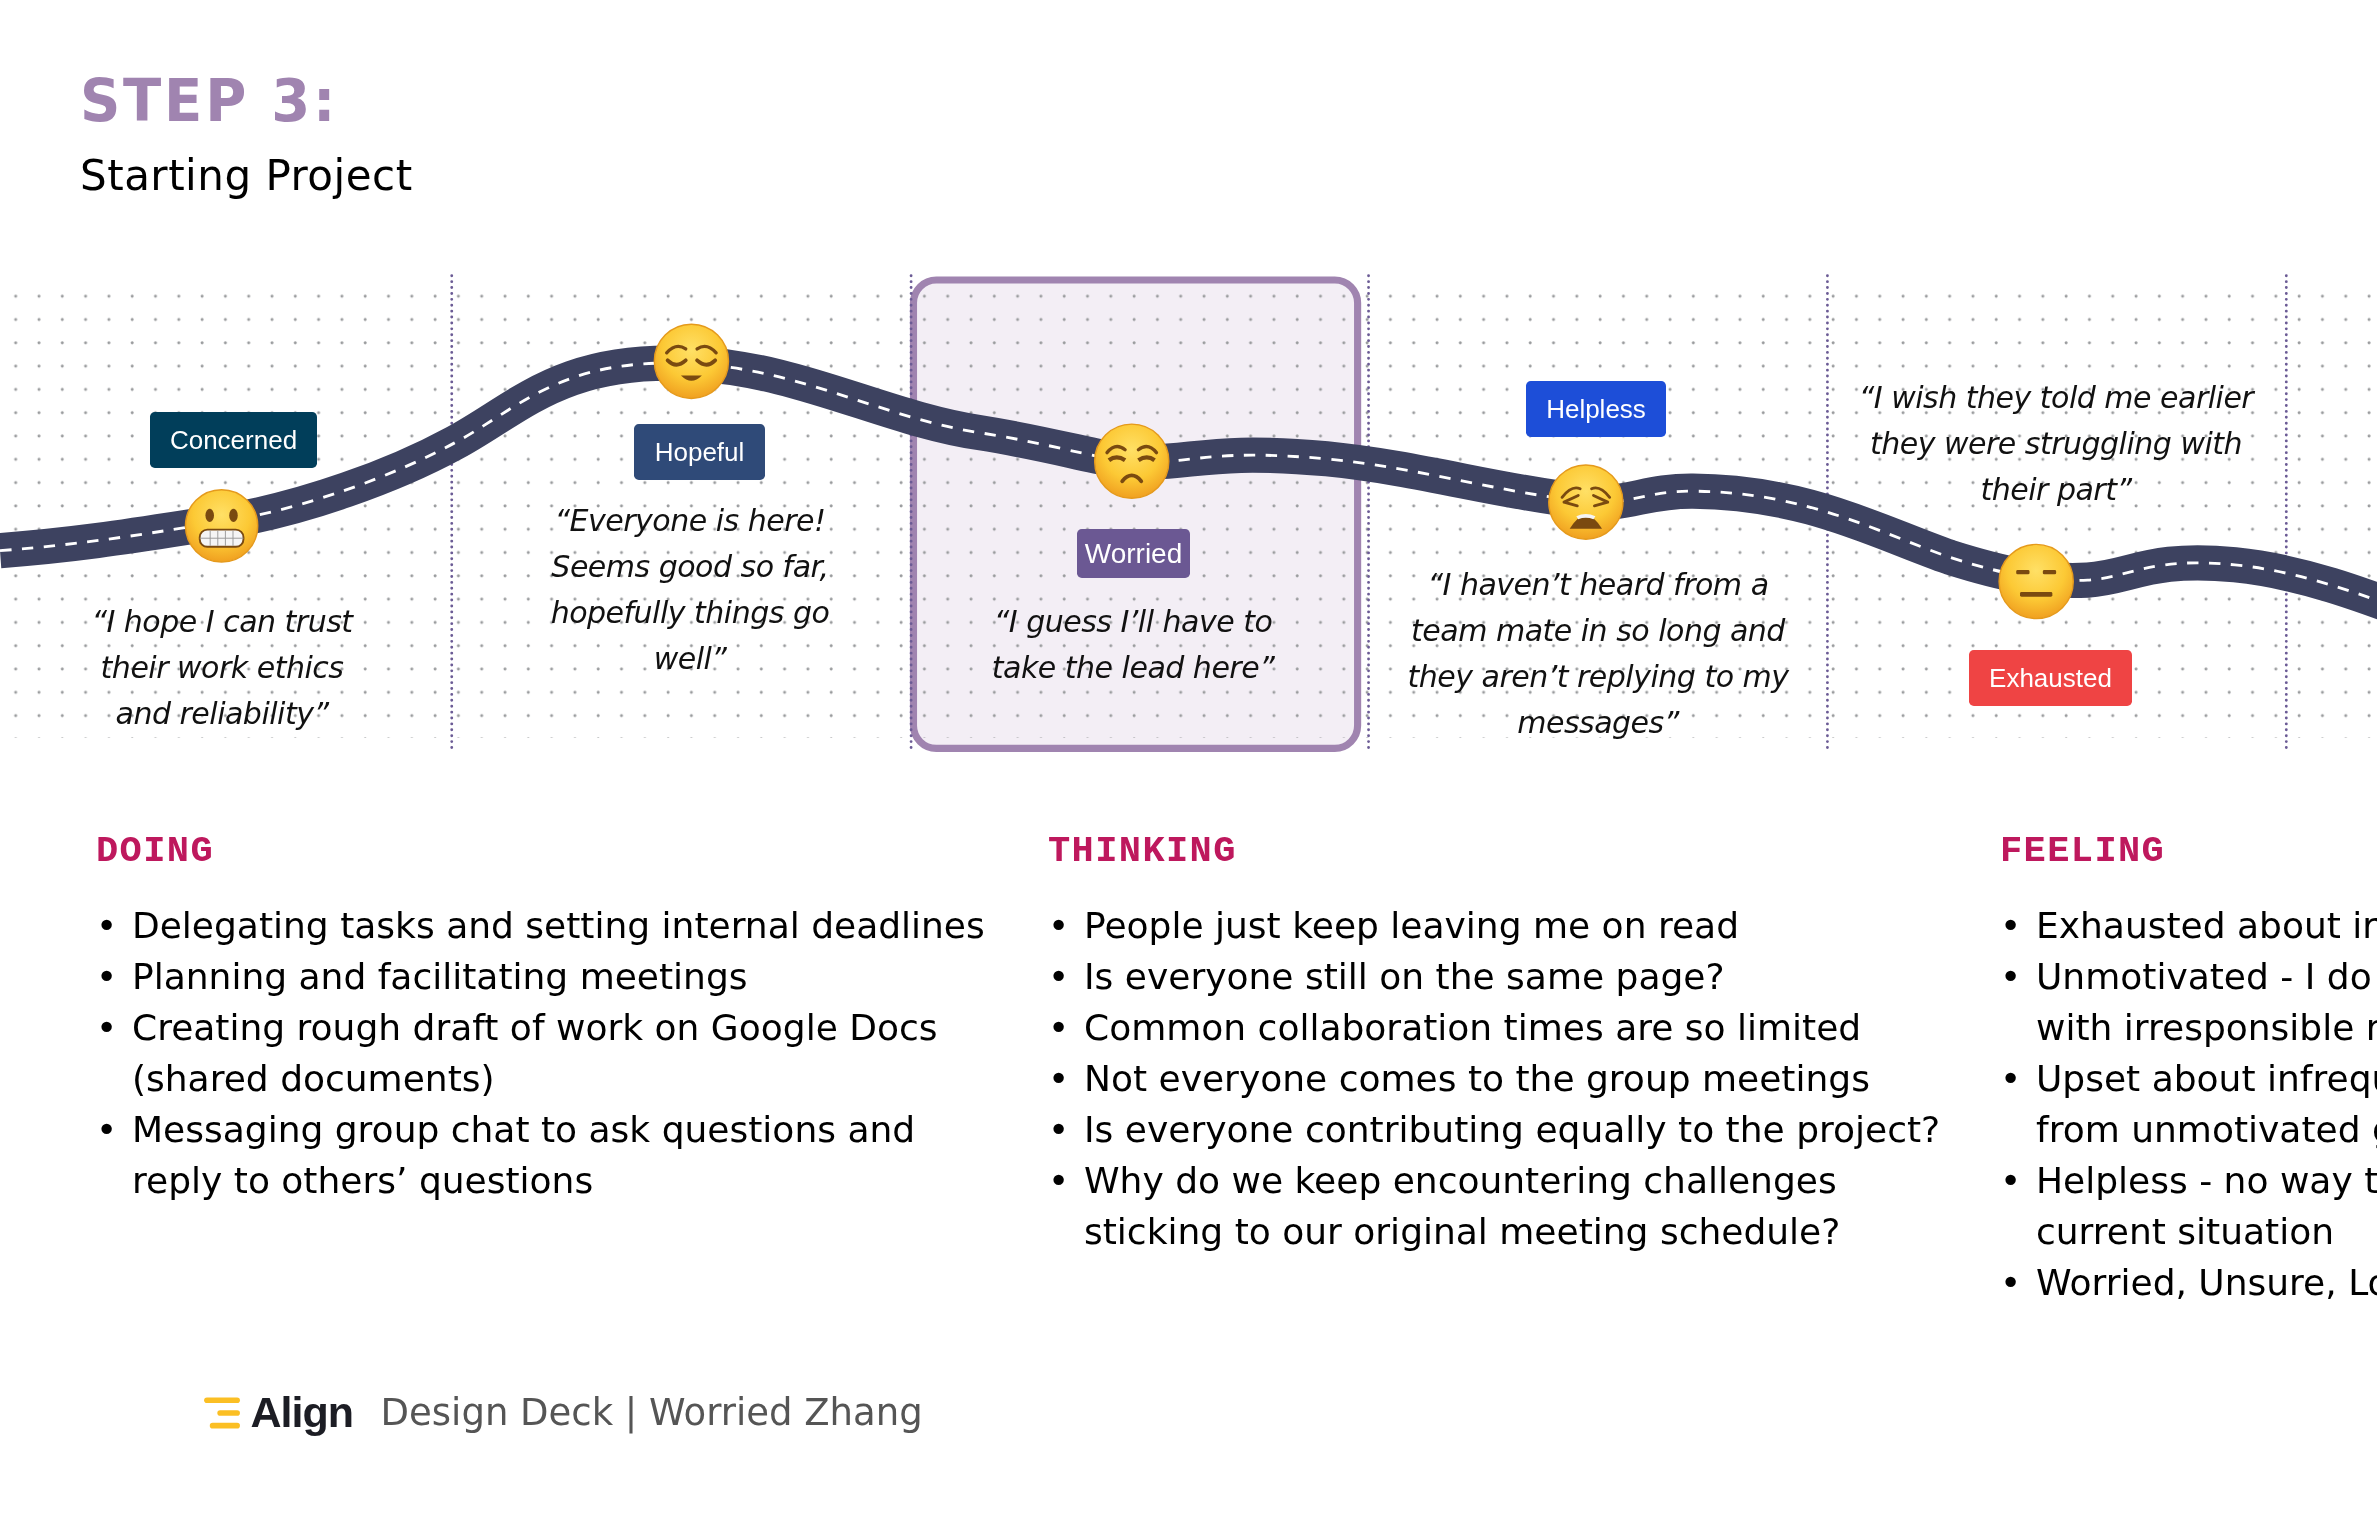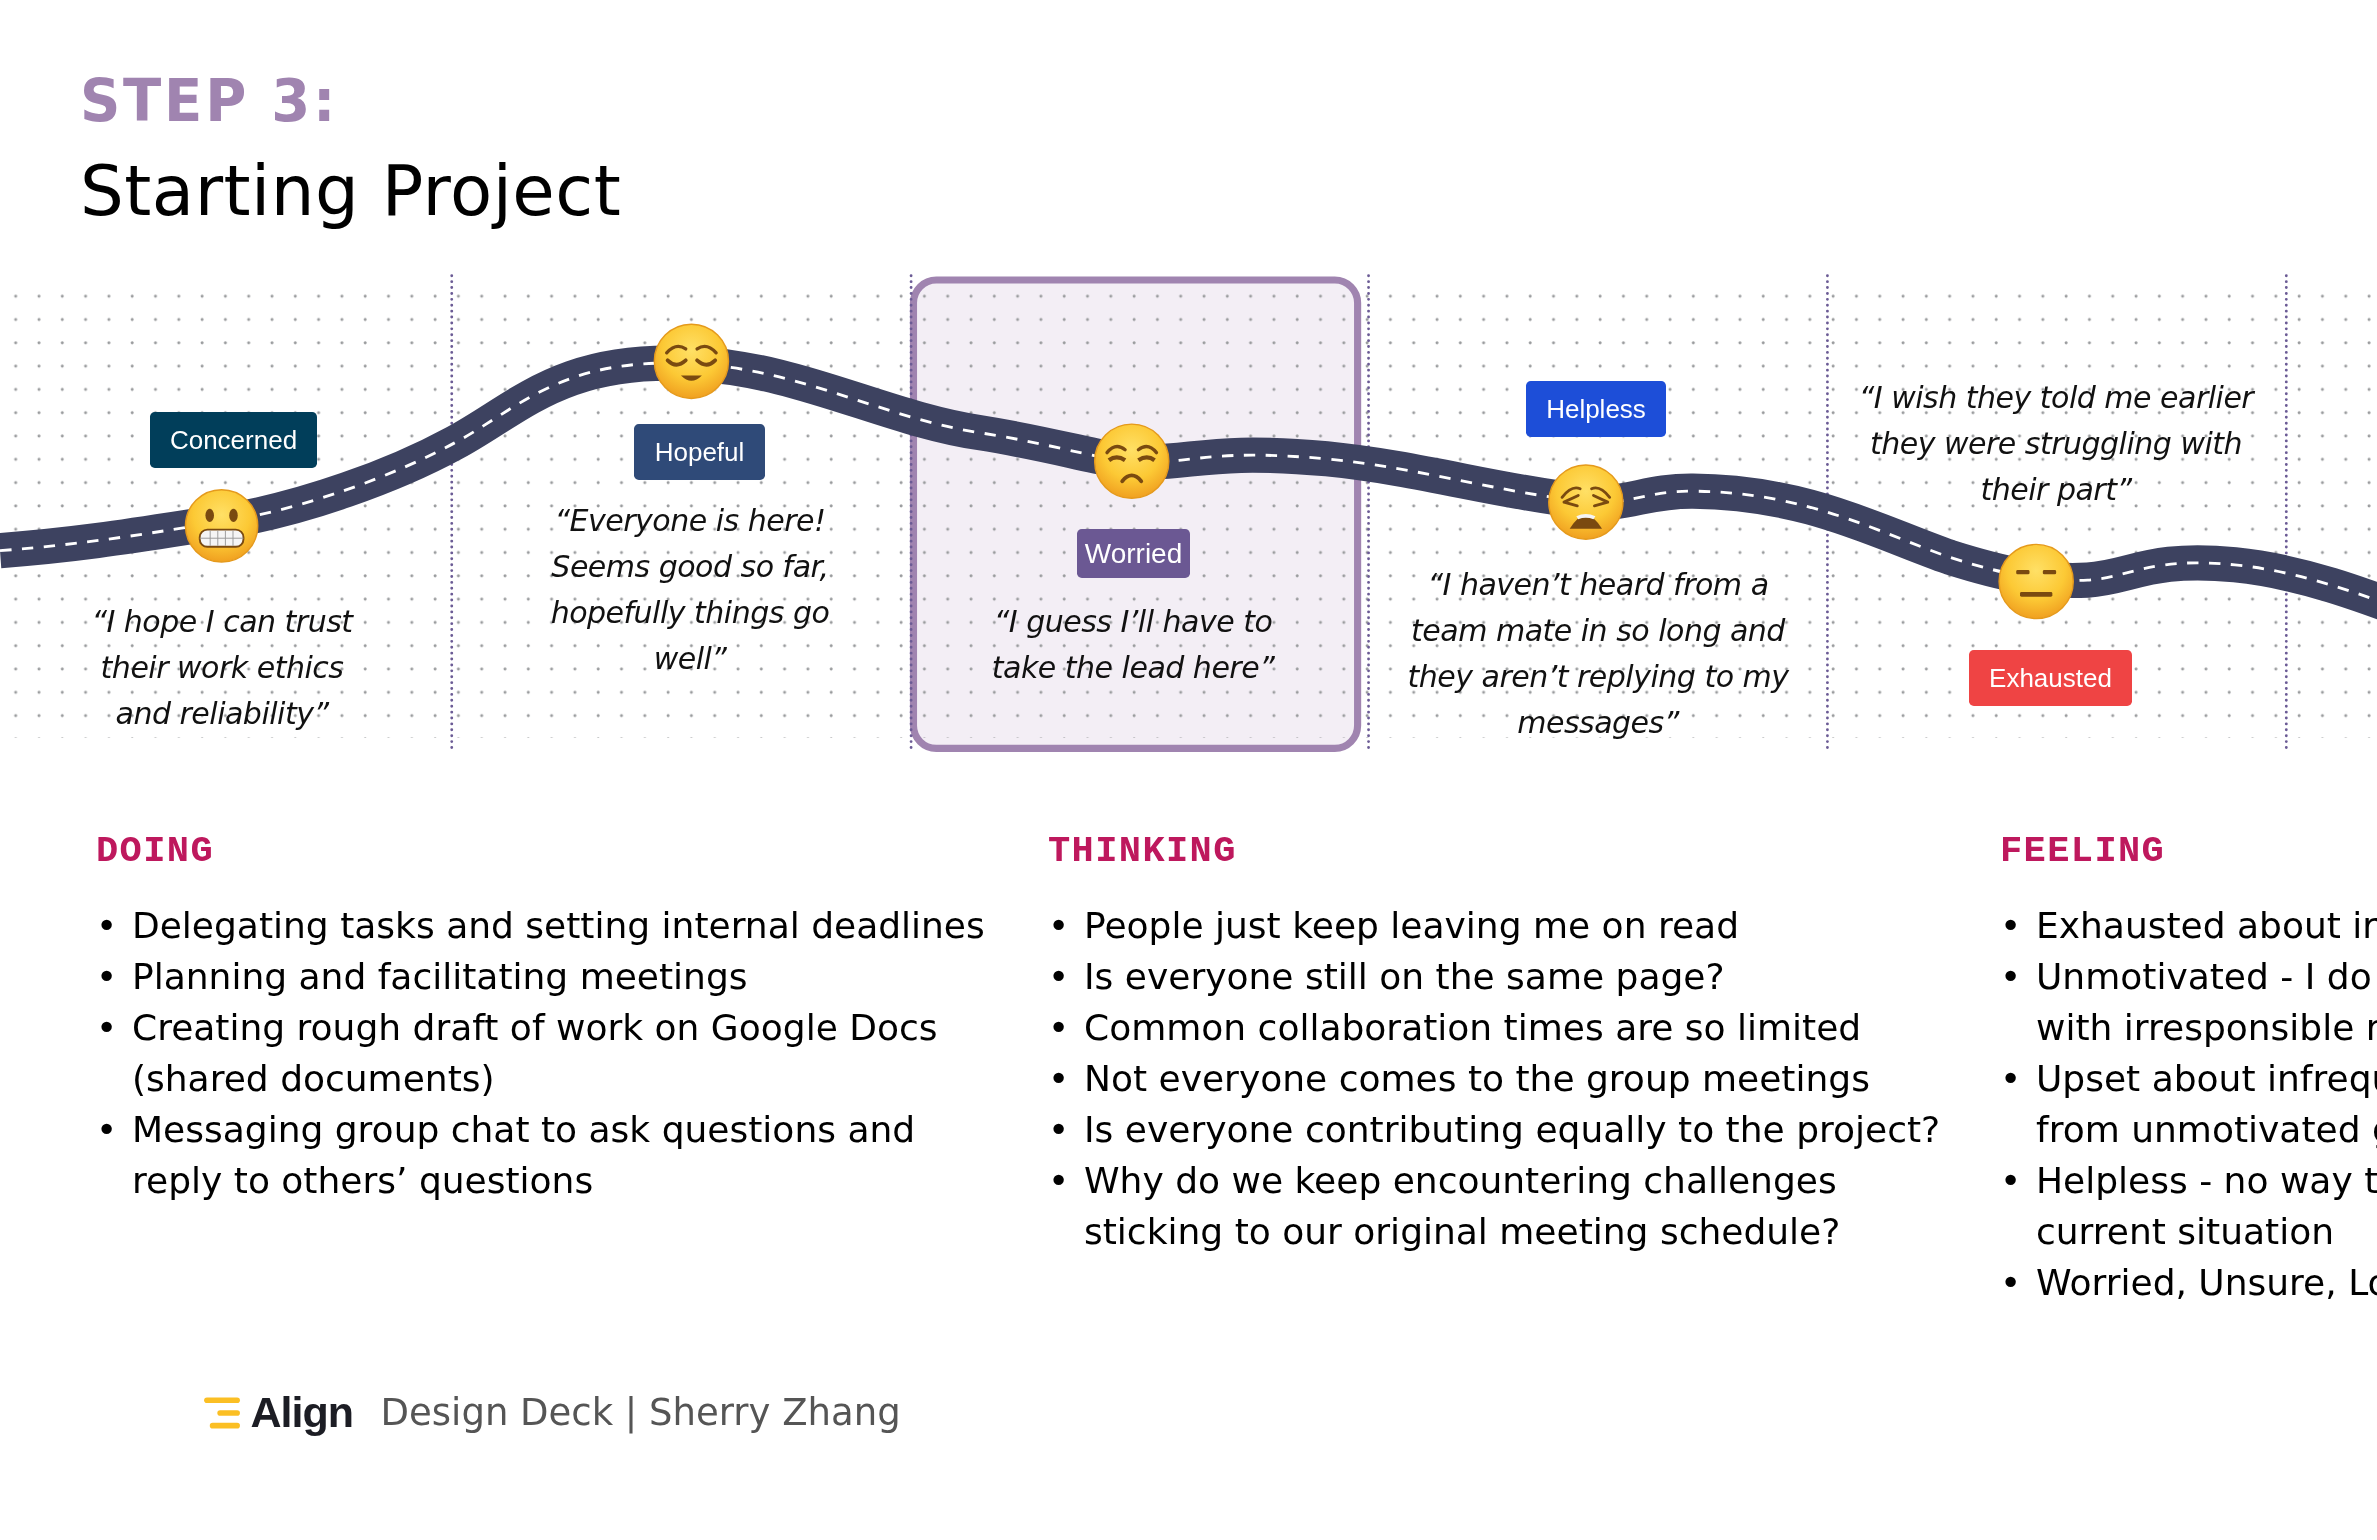--- a/index.html
+++ b/index.html
@@ -1,19 +1,19 @@
 <!DOCTYPE html>
 <html style="font-size:7.6px"><head>
 <meta charset="utf-8">
 <style>
   html, body { margin: 0; padding: 0; background: #ffffff; }
   body { width: 2739px; height: 1541px; position: relative; overflow: hidden; font-family: "Liberation Sans", sans-serif; color: #000; }
   .abs { position: absolute; }
   #step-label { left: 80px; top: 66px; font-size: 59px; font-weight: 700; color: #a084b0; letter-spacing: 2.9px; font-family: "DejaVu Sans", sans-serif; transform: scaleX(0.95); transform-origin: left; }
-  #page-title { left: 80px; top: 151px; font-size: 69px; font-weight: 400; color: #000; font-family: "DejaVu Sans", sans-serif; letter-spacing: 0.5px; }
+  #page-title { left: 80px; top: 151px; font-size: 42px; font-weight: 400; color: #000; font-family: "DejaVu Sans", sans-serif; letter-spacing: 0.5px; }
   #journey { left: 0; top: 266px; width: 2739px; height: 495px; }
   .badge { position: absolute; color: #fff; font-size: 26px; display: flex; align-items: center; justify-content: center; border-radius: 4.8px; font-family: "Liberation Sans", sans-serif; }
   .quote { position: absolute; font-style: italic; font-size: 30px; line-height: 46px; text-align: center; color: #111; font-family: "DejaVu Sans", sans-serif; letter-spacing: -0.5px; transform: translateX(-50%); white-space: pre-line; }
   .section-title { position: absolute; font-size: 37px; font-weight: 700; color: #be185d; letter-spacing: 1.4px; font-family: Liberation Mono, monospace; margin-left: 16px; }
   .bullets { position: absolute; margin: 0; padding: 0; list-style: none; font-size: 36px; line-height: 51px; font-family: "DejaVu Sans", sans-serif; color: #000; }
   .bullets li { position: relative; padding-left: 51px; }
   .bullets li .dot { position: absolute; left: 15px; top: 0; }
   #footer { left: 204px; top: 1384px; display: flex; align-items: center; height: 57px; }
   #logo-text { font-size: 43px; font-weight: 700; color: #1c1d24; margin-left: 9.5px; font-family: "Liberation Sans", sans-serif; letter-spacing: -1px; }
   #footer-text { font-size: 37px; color: #555; margin-left: 27.6px; font-family: "DejaVu Sans", sans-serif; }
@@ -169,15 +169,15 @@
   <li><span class="dot">•</span><span>Worried, Unsure, Lost</span></li>
 </ul>
 
 <div id="footer" class="abs">
   <svg width="37" height="33" viewBox="0 0 78 70">
     <rect x="0" y="3" width="76" height="12" rx="6" fill="#fbbf24"></rect>
     <rect x="28" y="30" width="48" height="12" rx="6" fill="#fbbf24"></rect>
     <rect x="12" y="57" width="64" height="12" rx="6" fill="#fbbf24"></rect>
   </svg>
   <span id="logo-text">Align</span>
-  <span id="footer-text">Design Deck | Sherry Zhang</span>
+  <span id="footer-text">Design Deck | Worried Zhang</span>
 </div>
 
 
 </body></html>

